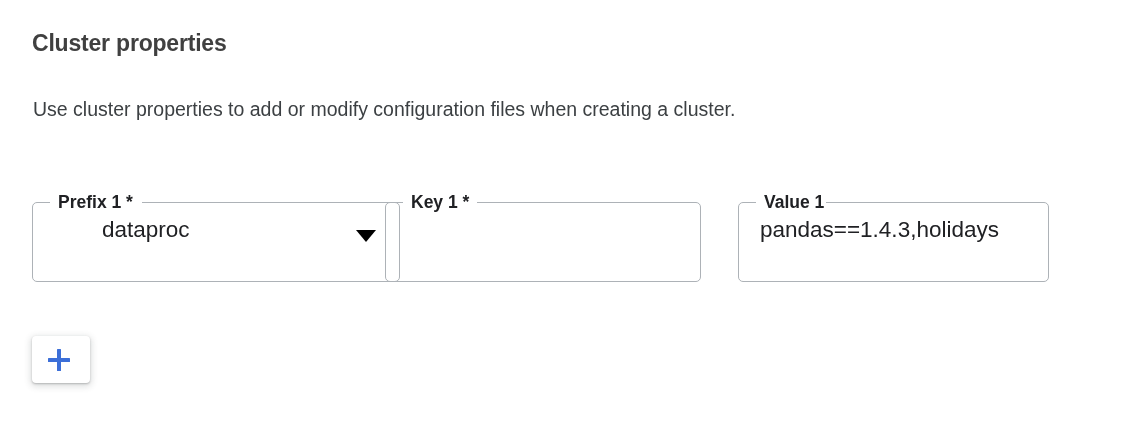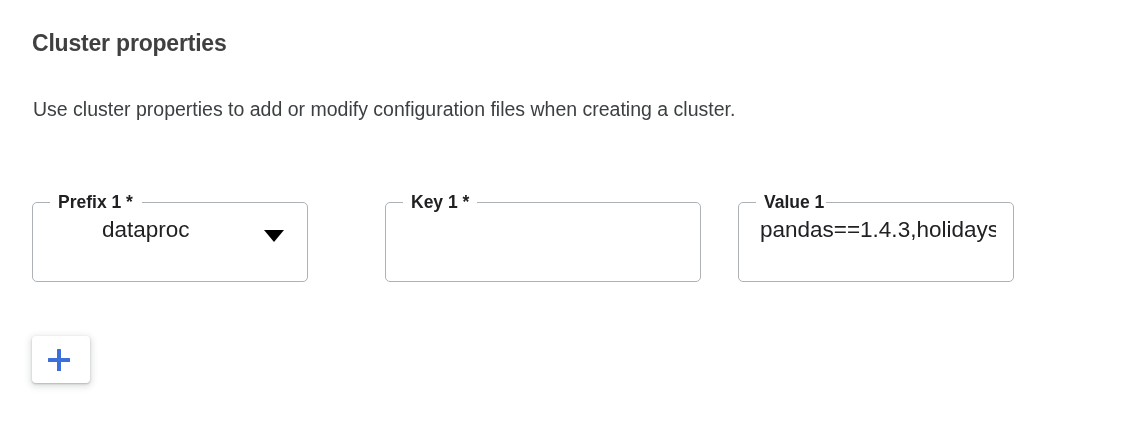--- a/index.html
+++ b/index.html
@@ -119,23 +119,23 @@
     right: 24px;
     top: 28px;
     width: 0;
     height: 0;
     border-left: 10px solid transparent;
     border-right: 10px solid transparent;
     border-top: 12px solid #000000;
   }
 
   
-  #field-prefix { left: 32px;  width: 276px; }
+  #field-prefix { left: 32px;  width: 368px; }
   #field-key    { left: 385px; width: 316px; border-radius: 18px; }
-  #field-value  { left: 738px; width: 276px; }
+  #field-value  { left: 738px; width: 311px; }
 
   
   .add-button {
     position: absolute;
     left: 32px;
     top: 336px;
     height: 47px;
     padding: 0 20px 0 16px;
     display: flex;
     align-items: center;

